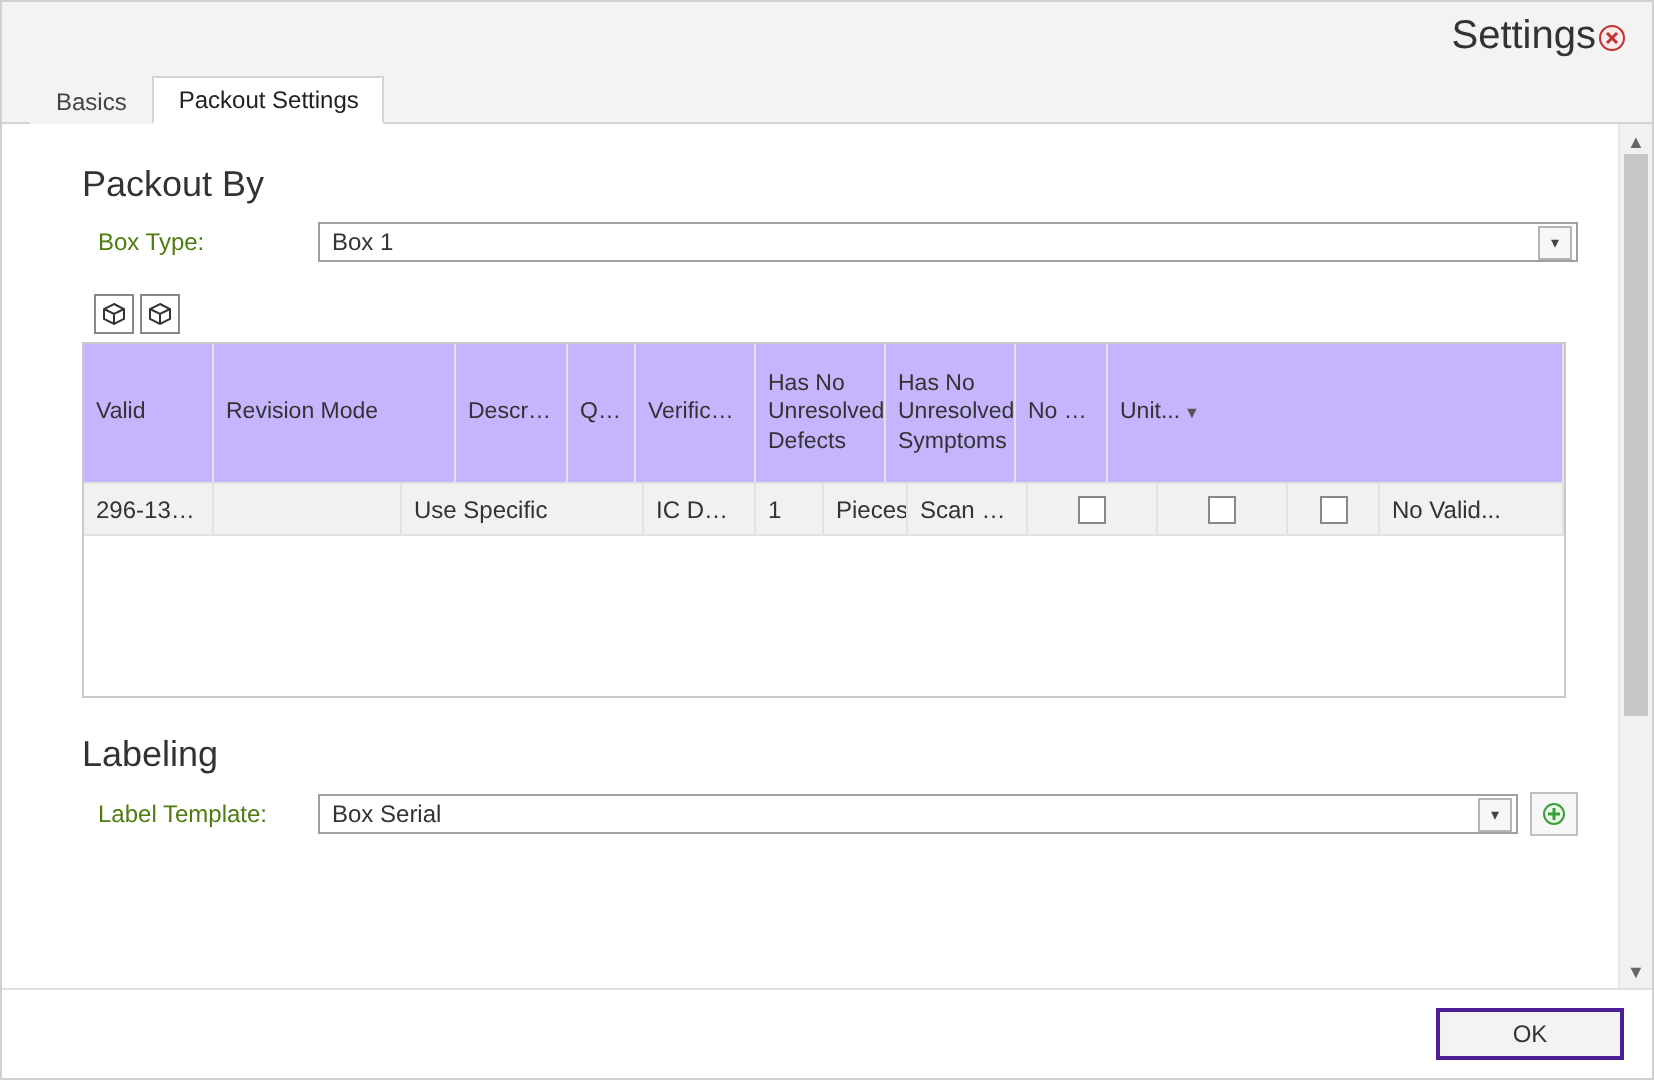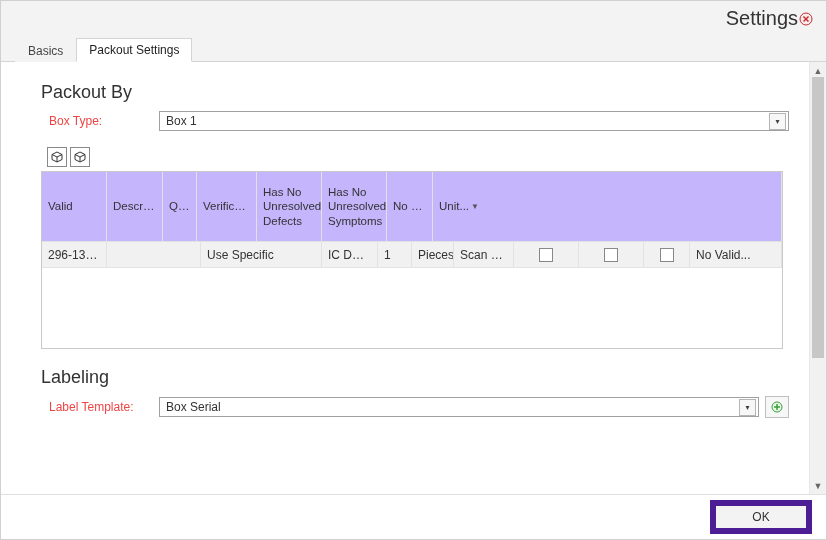--- a/index.html
+++ b/index.html
@@ -125,21 +125,21 @@
     color: #333;
   }
   .form-row {
     display: flex;
     align-items: center;
     margin: 4px 0 16px 0;
   }
   .form-label {
     width: 110px;
     font-size: 12px;
-    color: #ef4444;
+    color: #4d7c0f;
     padding-left: 8px;
   }
   .select {
     flex: 1;
     height: 20px;
     border: 1px solid #a0a0a0;
     display: flex;
     align-items: center;
     justify-content: space-between;
     padding: 0 2px 0 6px;
@@ -259,21 +259,21 @@
     border-top: 1px solid #e0e0e0;
     display: flex;
     align-items: center;
     justify-content: flex-end;
     padding: 0 14px;
     background: #fff;
   }
   .ok-btn {
     width: 90px;
     height: 22px;
-    border: 6px solid #4c1d95;
+    border: 2px solid #4c1d95;
     background: #f3f3f3;
     font-size: 12px;
     color: #333;
     display: flex;
     align-items: center;
     justify-content: center;
     cursor: pointer;
   }
   .trunc { white-space: nowrap; overflow:hidden; text-overflow: ellipsis; display:block; max-width:100%; }
 </style>
@@ -322,20 +322,21 @@
           <svg width="12" height="12" viewBox="0 0 12 12">
             <path d="M6 1 L11 3.5 L11 8.5 L6 11 L1 8.5 L1 3.5 Z" fill="none" stroke="#333" stroke-width="1"></path>
             <path d="M1 3.5 L6 6 L11 3.5 M6 6 L6 11" fill="none" stroke="#333" stroke-width="1"></path>
           </svg>
         </div>
       </div>
 
       <div class="grid">
         <div class="grid-head">
           <div class="cell c-name">Valid</div>
+          <div class="cell c-rm">Revision Mode</div>
           <div class="cell c-desc">
               <span class="trunc">Descript...</span>
             </div>
           <div class="cell c-qty">
               <span class="trunc">Qu...</span>
             </div>
           <div class="cell c-ver">
               <span class="trunc">Verificat...</span>
             </div>
           <div class="cell c-def">Has No Unresolved Defects</div>

